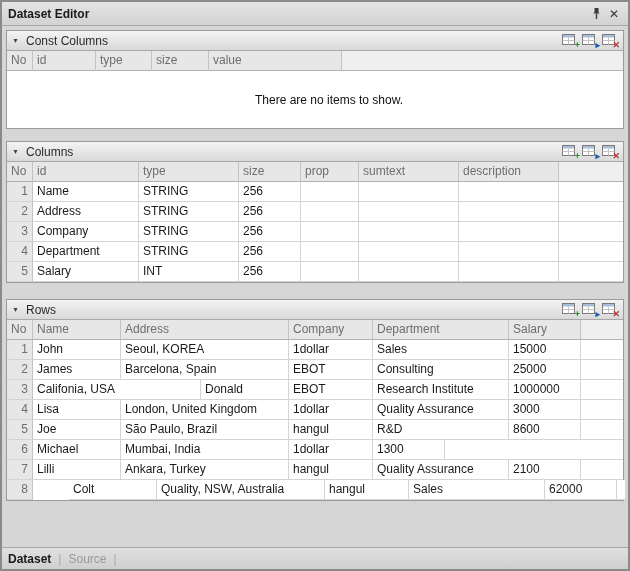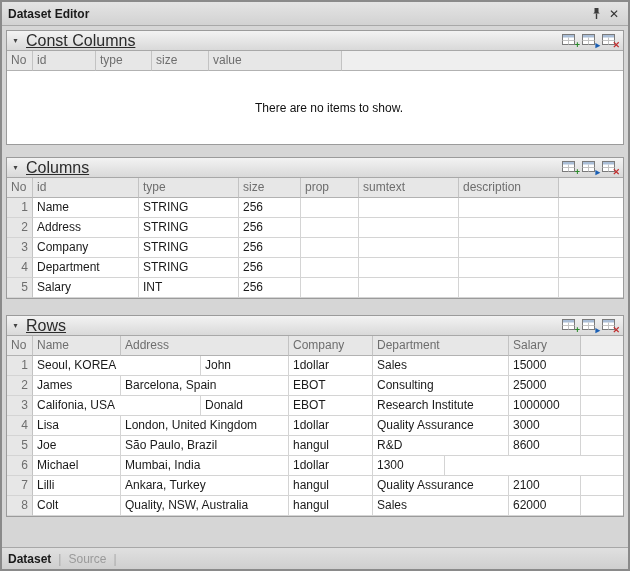--- a/index.html
+++ b/index.html
@@ -41,21 +41,21 @@
     background:linear-gradient(#f3f3f3,#d9d9d9);
     border-bottom:1px solid #a8a8a8;
     display:flex; align-items:center;
     padding:0 4px 0 2px;
   }
   .collapse-btn {
     width:13px; height:13px; font-size:8px; color:#444;
     display:flex; align-items:center; justify-content:center;
     margin-right:4px;
   }
-  .sec-title { font-size:16px; color:#2b2b2b;text-decoration:underline; }
+  .sec-title { font-size:12px; color:#2b2b2b; }
   .sec-spacer { flex:1; }
 
   .ticon { position:relative; width:17px; height:15px; margin-left:3px; cursor:default; }
   .ticon svg { position:absolute; left:0; top:1px; }
   .ticon .badge {
     position:absolute; right:-1px; bottom:-2px;
     font-size:9px; font-weight:bold; line-height:9px;
   }
   .badge.green { color:#2a8a2a; }
   .badge.blue  { color:#1a5fb4; }
@@ -78,21 +78,21 @@
     border-bottom:1px solid #b2b2b2;
   }
   .cell.no-col {
     background:#e7e7e7; color:#6e6e6e;
     text-align:right;
     border-right:1px solid #c3c3c3;
   }
   .cell.filler { flex:1; border-right:none; }
   .grid-head .cell.filler { background:#efefef; }
   .empty-area {
-    height:73px; background:#fff;
+    height:57px; background:#fff;
     display:flex; align-items:center; justify-content:center;
     font-size:12px; color:#111;margin-left:28px;
   }
 
   
   .footer {
     flex:0 0 22px; height:22px;
     background:linear-gradient(#e0e0e0,#cfcfcf);
     border-top:1px solid #a8a8a8;
     display:flex; align-items:center;
@@ -303,22 +303,22 @@
             <div class="cell" style="width: 26px; flex: 0 0 26px;">No</div>
             <div class="cell" style="width: 88px; flex: 0 0 88px;">Name</div>
             <div class="cell" style="width: 168px; flex: 0 0 168px;">Address</div>
             <div class="cell" style="width: 84px; flex: 0 0 84px;">Company</div>
             <div class="cell" style="width: 136px; flex: 0 0 136px;">Department</div>
             <div class="cell" style="width: 72px; flex: 0 0 72px;">Salary</div>
             <div class="cell filler"></div>
           </div>
           <div class="grid-row">
             <div class="cell no-col" style="width: 26px; flex: 0 0 26px;">1</div>
+            <div class="cell" style="width: 88px; flex: 0 0 88px;">John</div>
             <div class="cell" style="width: 168px; flex: 0 0 168px;">Seoul, KOREA</div>
-            <div class="cell" style="width: 88px; flex: 0 0 88px;">John</div>
             <div class="cell" style="width: 84px; flex: 0 0 84px;">1dollar</div>
             <div class="cell" style="width: 136px; flex: 0 0 136px;">Sales</div>
             <div class="cell" style="width: 72px; flex: 0 0 72px;">15000</div>
             <div class="cell filler"></div>
           </div>
           <div class="grid-row">
             <div class="cell no-col" style="width: 26px; flex: 0 0 26px;">2</div>
             <div class="cell" style="width: 88px; flex: 0 0 88px;">James</div>
             <div class="cell" style="width: 168px; flex: 0 0 168px;">Barcelona, Spain</div>
             <div class="cell" style="width: 84px; flex: 0 0 84px;">EBOT</div>
@@ -365,21 +365,21 @@
             <div class="cell no-col" style="width: 26px; flex: 0 0 26px;">7</div>
             <div class="cell" style="width: 88px; flex: 0 0 88px;">Lilli</div>
             <div class="cell" style="width: 168px; flex: 0 0 168px;">Ankara, Turkey</div>
             <div class="cell" style="width: 84px; flex: 0 0 84px;">hangul</div>
             <div class="cell" style="width: 136px; flex: 0 0 136px;">Quality Assurance</div>
             <div class="cell" style="width: 72px; flex: 0 0 72px;">2100</div>
             <div class="cell filler"></div>
           </div>
           <div class="grid-row">
             <div class="cell no-col" style="width: 26px; flex: 0 0 26px;">8</div>
-            <div class="cell" style="width: 88px; flex: 0 0 88px;">Colt</div>
+            <div class="cell" style="width: 88px; flex: 0 0 88px; margin-left: 36px;">Colt</div>
             <div class="cell" style="width: 168px; flex: 0 0 168px;">Quality, NSW, Australia</div>
             <div class="cell" style="width: 84px; flex: 0 0 84px;">hangul</div>
             <div class="cell" style="width: 136px; flex: 0 0 136px;">Sales</div>
             <div class="cell" style="width: 72px; flex: 0 0 72px;">62000</div>
             <div class="cell filler"></div>
           </div>
         </div>
     </div>
 
   </div>

